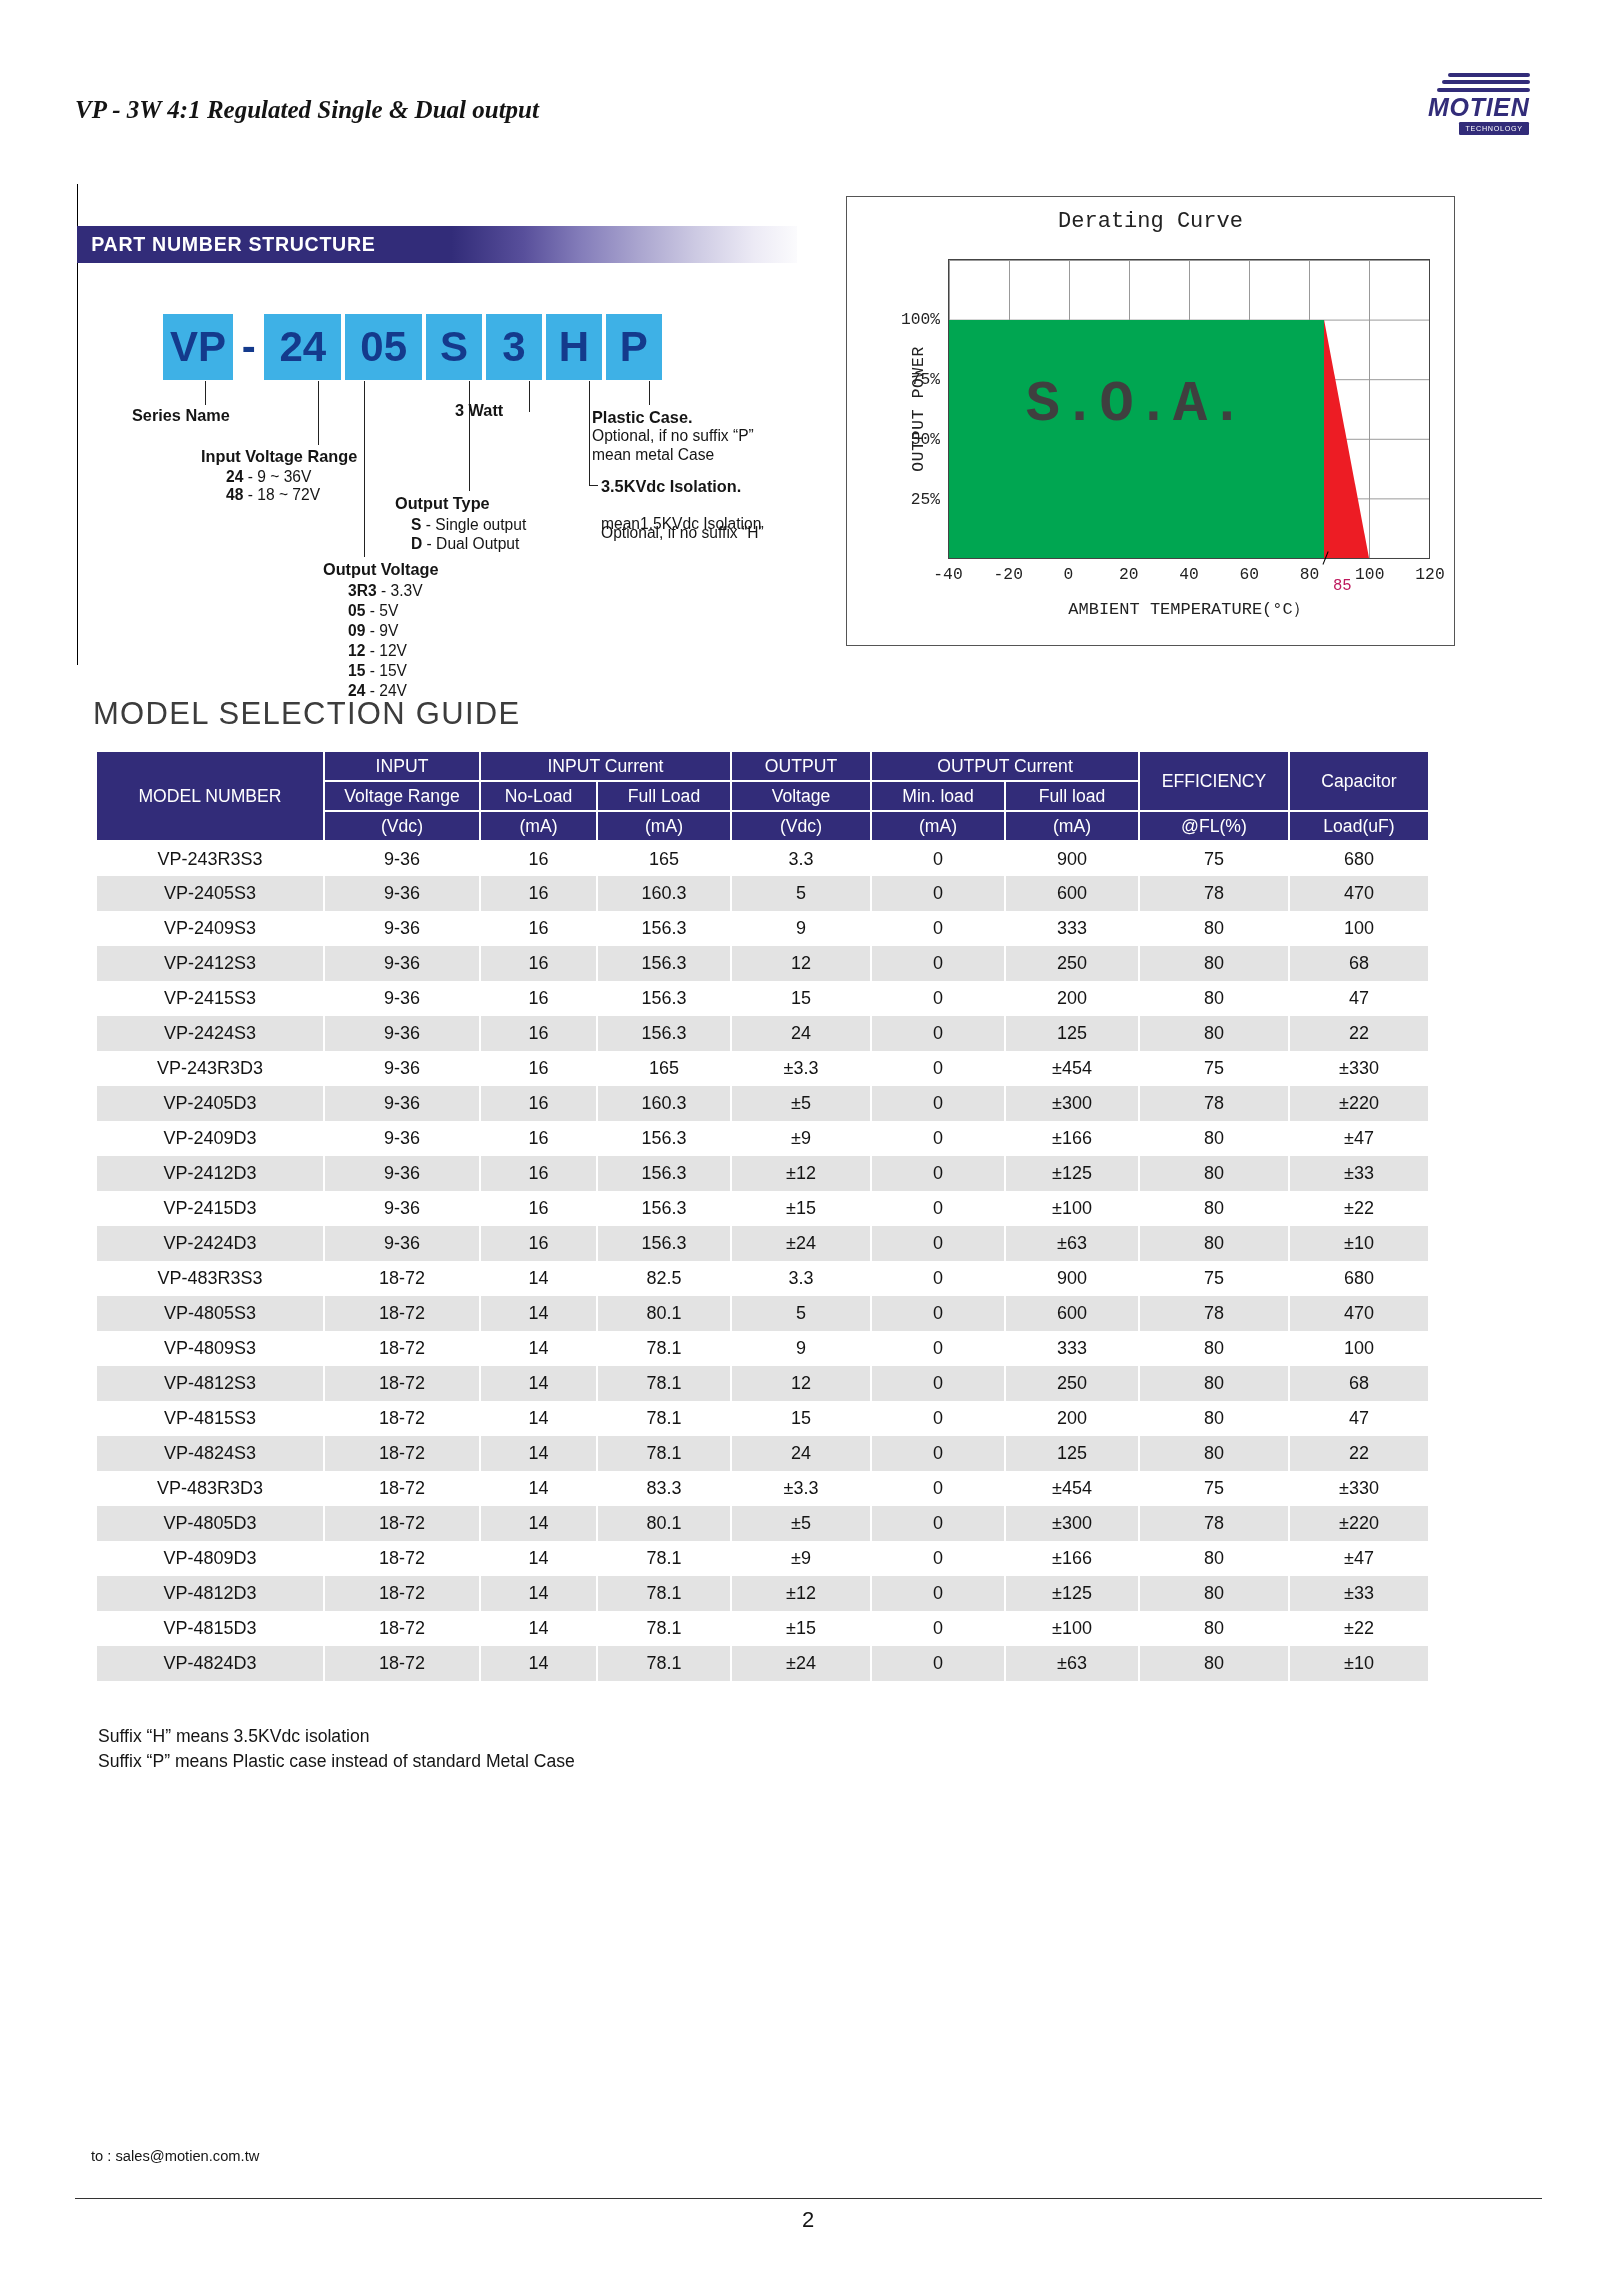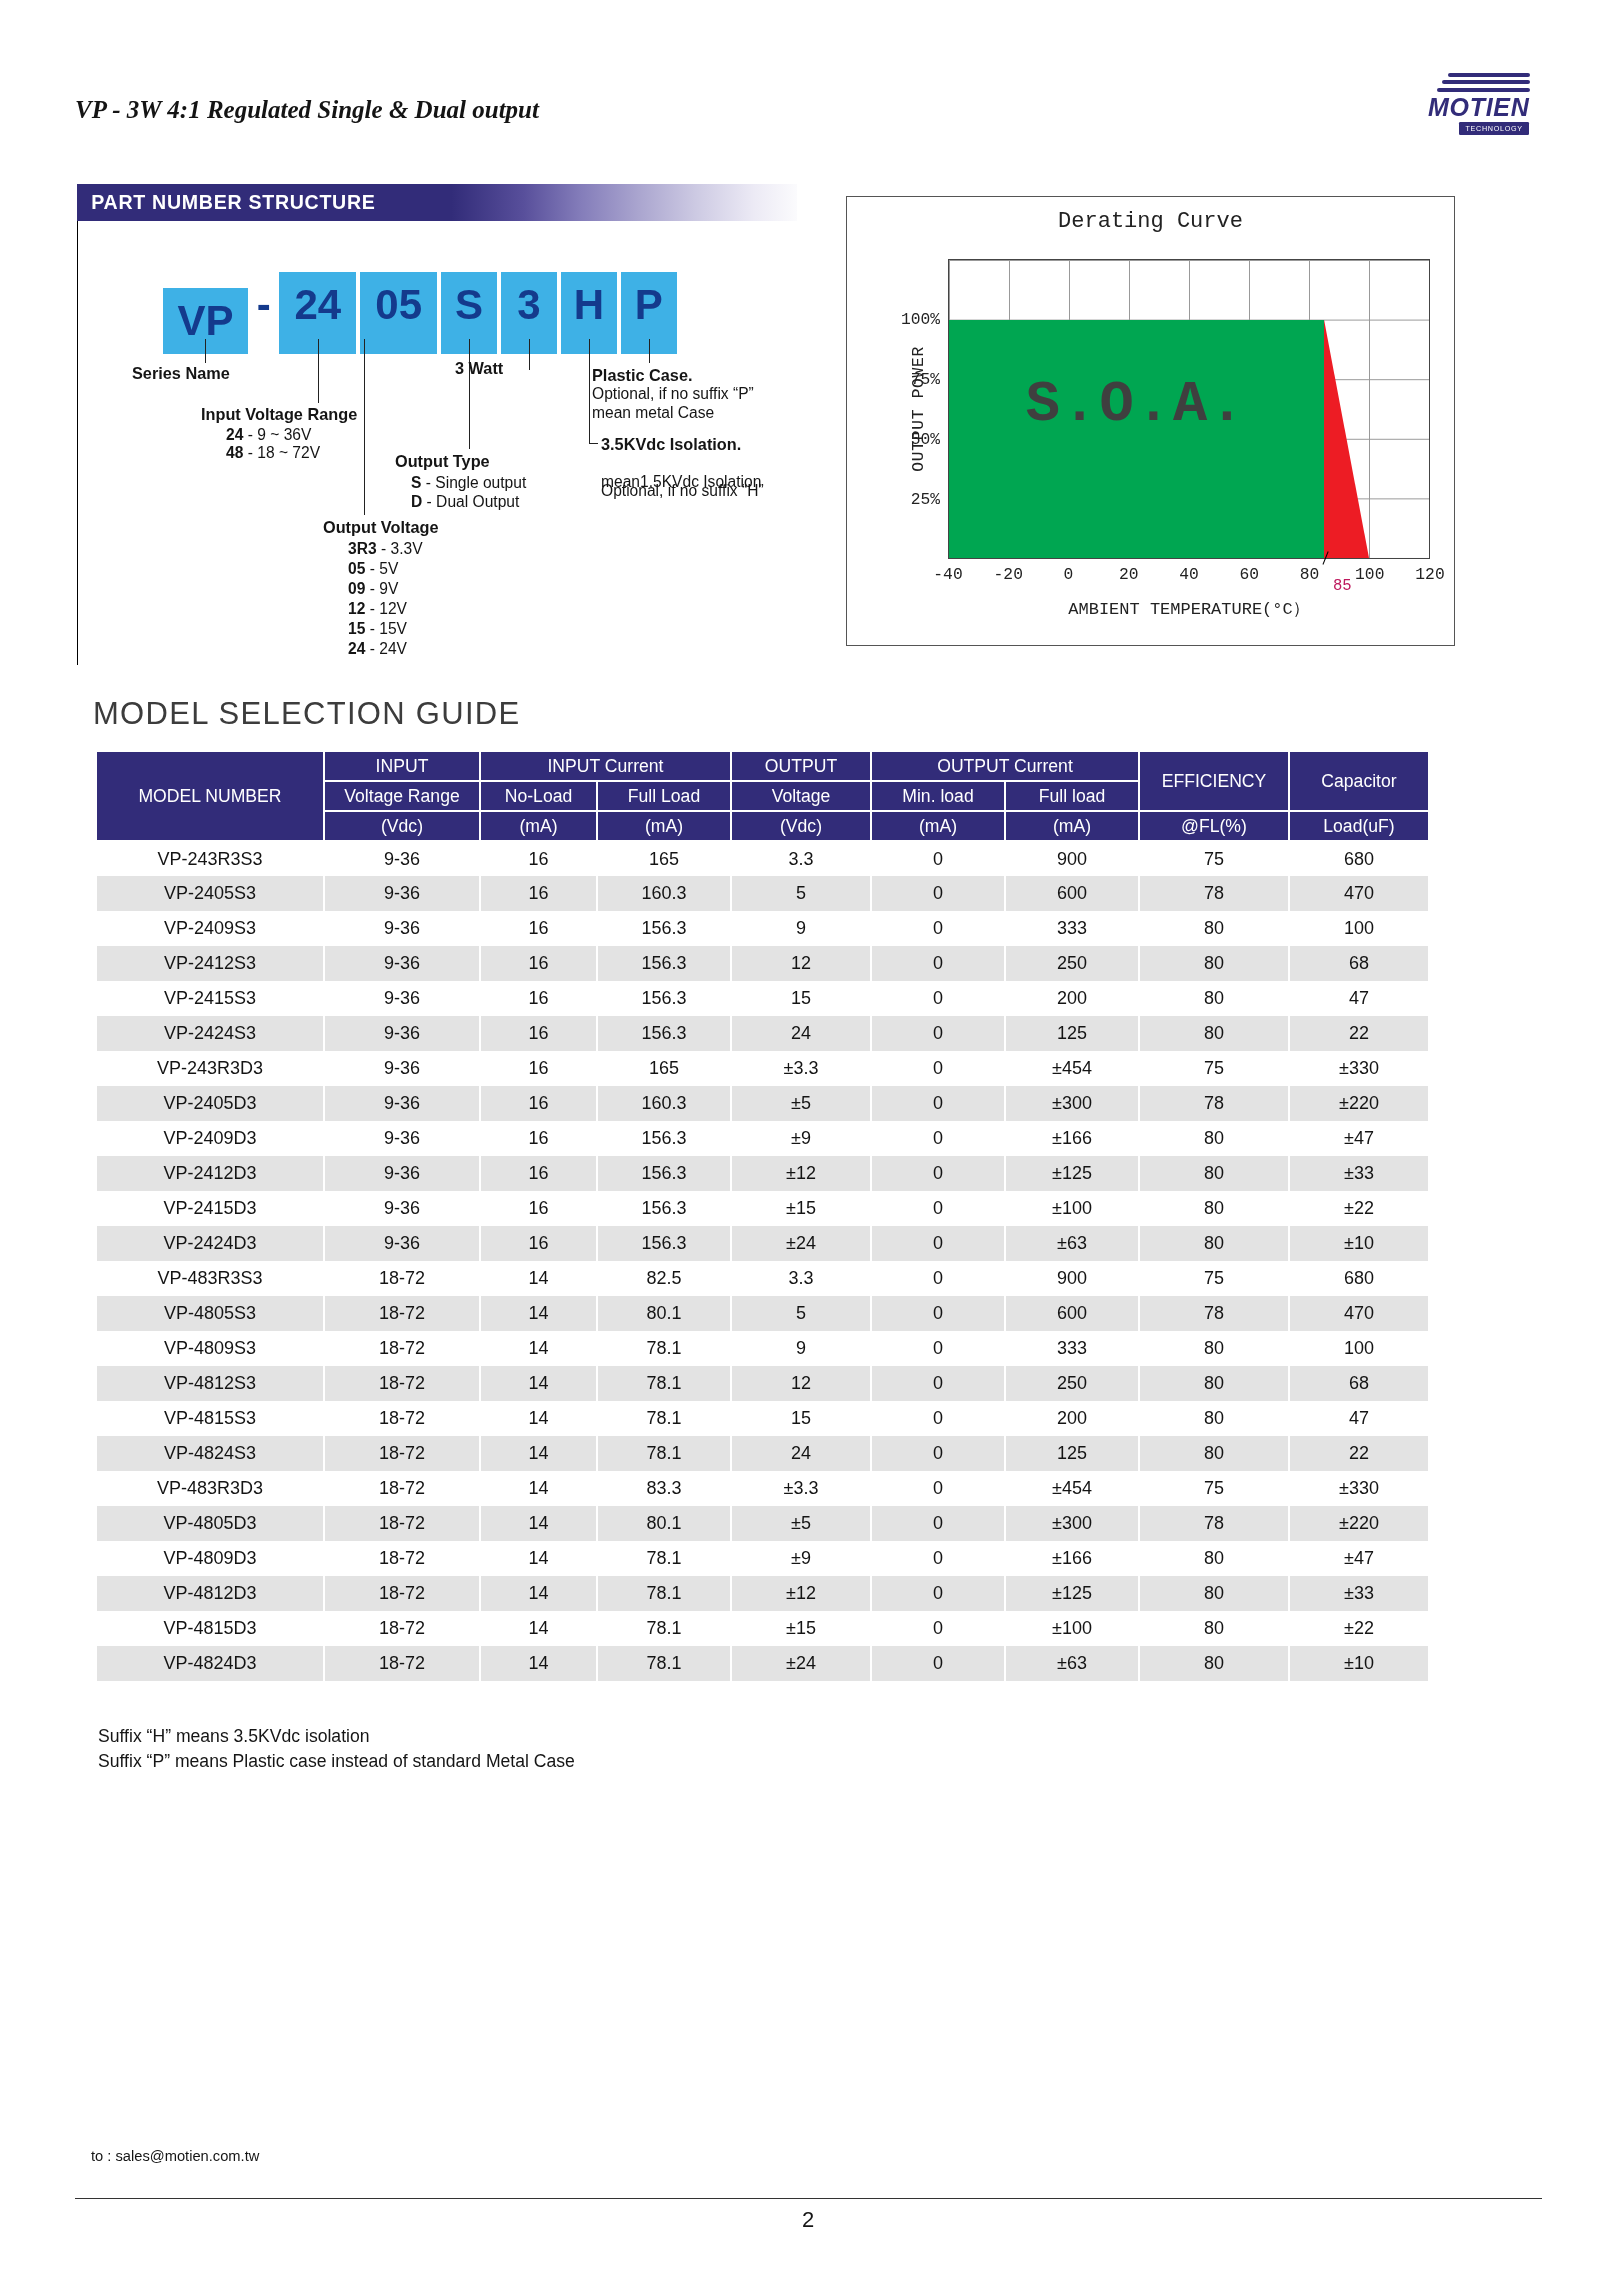--- a/index.html
+++ b/index.html
@@ -16,26 +16,26 @@
   .logo-text { font-style:italic; font-weight:bold; font-size:25px; color:var(--navy,#2e3192); letter-spacing:0.7px; margin-top:1.3px; }
   .logo-sub { display:inline-block; background:var(--navy,#2e3192); color:#fff; font-size:7.2px;
               padding:2px 6.5px; margin-left:31px; border-radius:1.3px; letter-spacing:0.7px; }
 
   
   .pn-section { position:absolute; left:77px; top:184px; width:720px; height:482px; }
   .pn-section::before { content:""; position:absolute; left:0; top:0; width:1.3px; height:481px; background:#000; }
   .pn-header { position:relative; height:37px; line-height:37px; padding-left:14.3px; color:#fff;
                font-size:19.6px; font-weight:bold; letter-spacing:0.7px;
                background:linear-gradient(90deg, var(--navy,#322c79) 0%, var(--navy,#322c79) 52%,
-                 #584f9b 62%, #847dba 70%, #aaa5cf 78%, #cdcae3 86%, #eceaf5 94%, #fbfbfd 100%); }
+                 #584f9b 62%, #847dba 70%, #aaa5cf 78%, #cdcae3 86%, #eceaf5 94%, #fbfbfd 100%);margin-top:42px; }
   .pn-diagram { position:relative; height:446px; }
   .pn-boxes { position:absolute; left:86px; top:51px; display:flex; gap:3.9px; align-items:stretch; }
   .pn-box { background:var(--box-blue,#3eb1e6); color:var(--box-text,#143a8c); font-size:42px; font-weight:bold;
             text-align:center; padding:9px 0; }
-  .pn-boxes .pn-box:nth-child(1){ width:85px;margin-top:16px; }
+  .pn-boxes .pn-box:nth-child(1){ width:70px; }
   .pn-boxes .pn-box:nth-child(3), .pn-boxes .pn-box:nth-child(4){ width:77px; }
   .pn-boxes .pn-box:nth-child(n+5){ width:56px; }
   .pn-dash { width:23.5px; color:var(--box-text,#143a8c); font-size:42px; font-weight:bold; text-align:center; padding:9px 0; }
 
   .ln { position:absolute; background:#222; }
   .ln.v { width:1.3px; } .ln.h { height:1.3px; }
   .ln-series   { left:128px; top:118px; height:23.5px; }
   .ln-ivr      { left:241px; top:118px; height:64px; }
   .ln-ov       { left:287px; top:118px; height:176px; }
   .ln-ot       { left:392px; top:118px; height:110px; }

